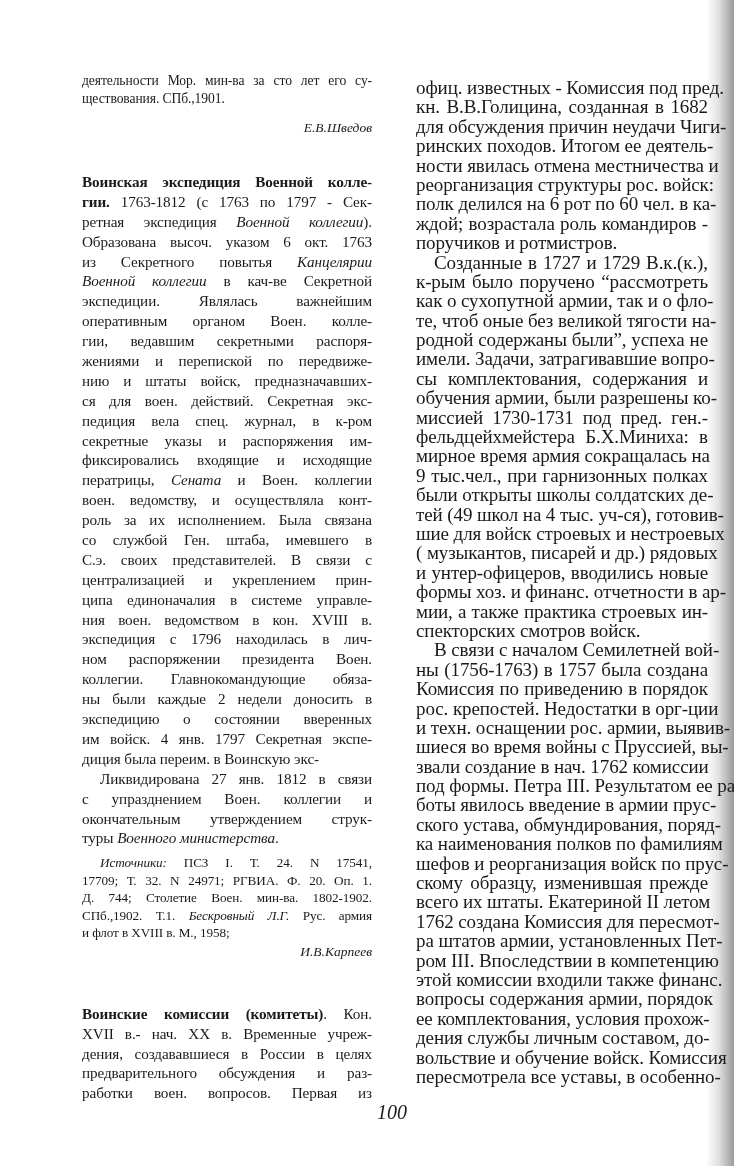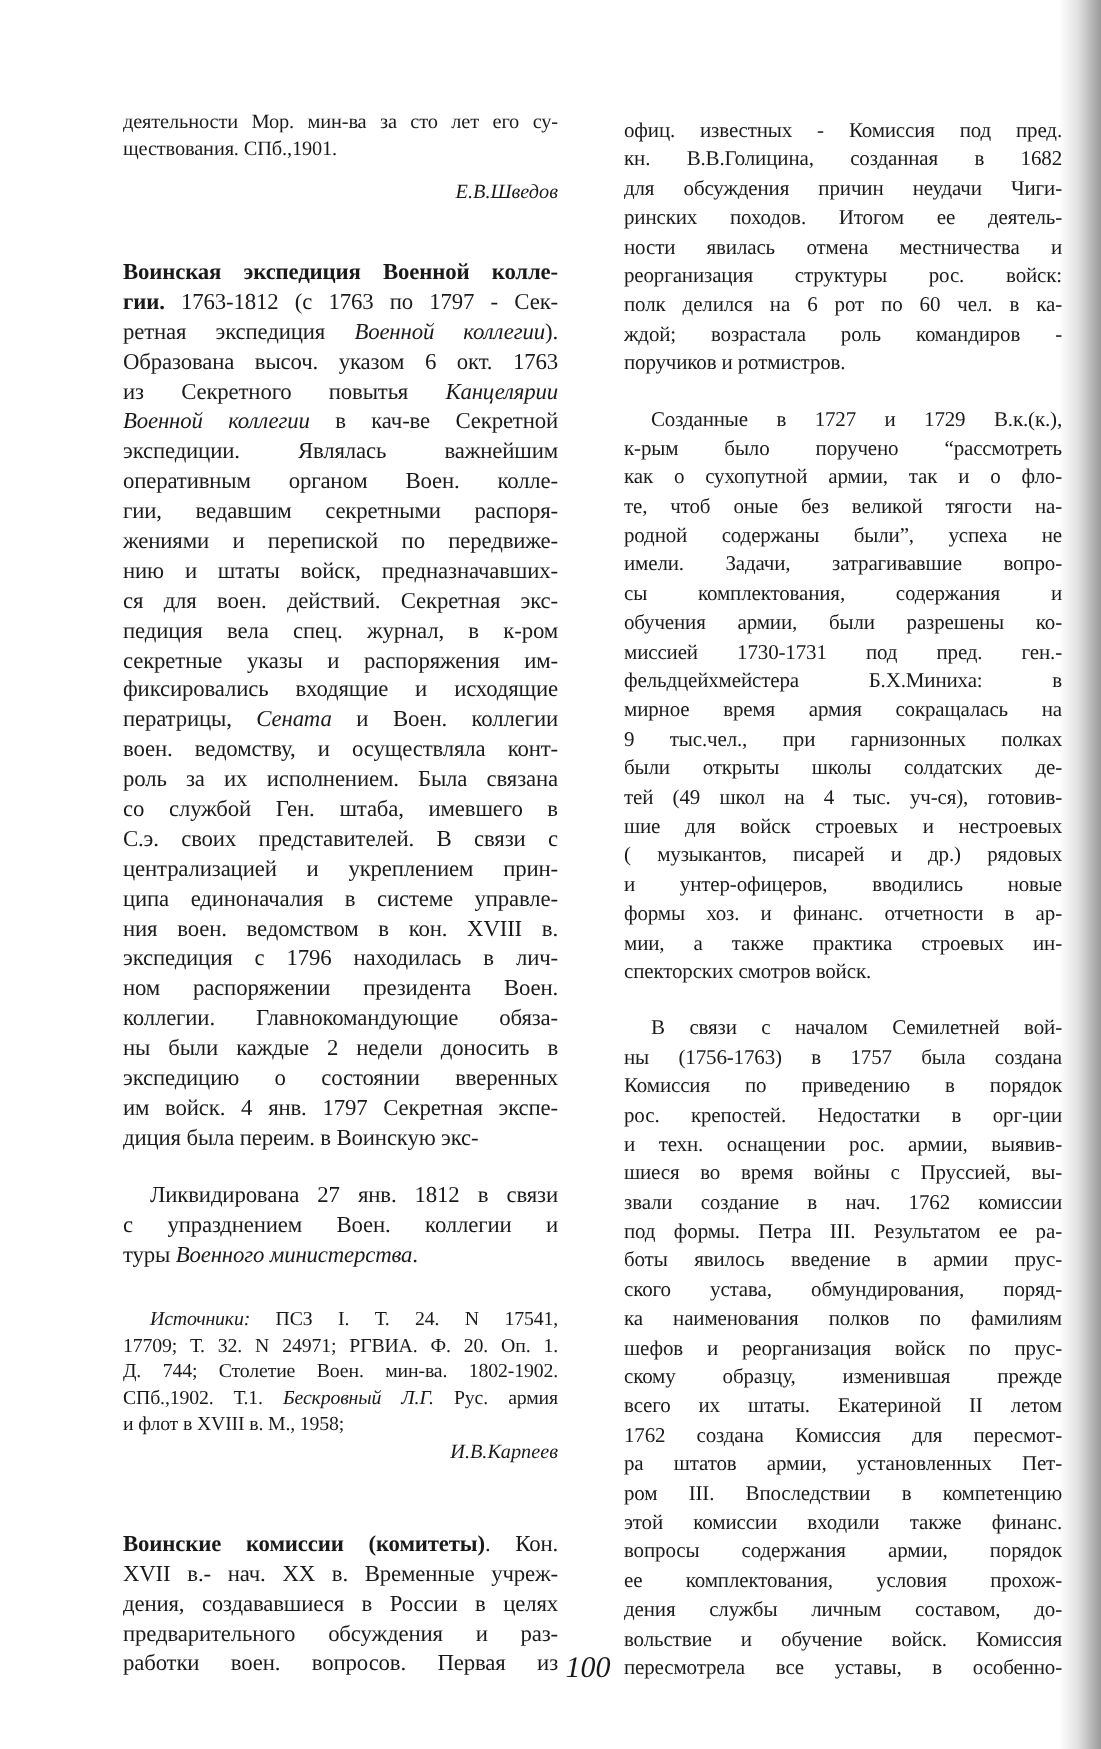--- a/index.html
+++ b/index.html
@@ -14,23 +14,23 @@
       background: linear-gradient(to right, rgba(255,255,255,0) 0%, rgba(170,170,170,0.35) 45%, rgba(120,120,120,0.75) 100%);
       pointer-events: none;
     }
     .col { position: absolute; }
     .col-left { left: 82px; top: 72px; width: 290px; }
     .col-right { left: 416px; top: 78px; width: 292px; }
     .line {
       display: block; white-space: nowrap; text-align: justify; text-align-last: justify;
       height: 19.9px; line-height: 19.9px; font-size: 15.2px; letter-spacing: -0.1px;
     }
-    .col-right .line { height: 19.4px; line-height: 19.4px; font-size: 14px; }
+    .col-right .line { height: 19.4px; line-height: 19.4px; font-size: 19px; }
     .line.last { text-align-last: left; }
-    .line.indent { padding-left: 18px; margin-top: 18px; }
+    .line.indent { padding-left: 18px; }
     .small .line { font-size: 13.2px; height: 17.5px; line-height: 17.5px; }
     .left-top .line { font-size: 13.6px; height: 18px; line-height: 18px; }
     .sig {
       display: block; text-align: right; font-style: italic; font-size: 13.5px; height: 20px; line-height: 20px;
     }
     .term { font-weight: bold; }
     .it { font-style: italic; }
     .pagenum {
       position: absolute; left: 362px; top: 1101px; width: 60px; text-align: center;
       font-style: italic; font-size: 20px;
@@ -79,20 +79,21 @@
     <span class="line">экспедиция с 1796 находилась в лич-</span>
     <span class="line">ном распоряжении президента Воен.</span>
     <span class="line">коллегии. Главнокомандующие обяза-</span>
     <span class="line">ны были каждые 2 недели доносить в</span>
     <span class="line">экспедицию о состоянии вверенных</span>
     <span class="line">им войск. 4 янв. 1797 Секретная экспе-</span>
     <span class="line last">диция была переим. в Воинскую экс-</span>
 
     <span class="line indent">Ликвидирована 27 янв. 1812 в связи</span>
     <span class="line">с упразднением Воен. коллегии и</span>
+    <span class="line">окончательным утверждением струк-</span>
     <span class="line last"><span>туры </span><span class="it">Военного министерства</span><span>.</span></span>
 
     <span class="gap" style="height:6px"></span>
     <div class="small">
       <span class="line indent"><span class="it">Источники:</span><span> ПСЗ I. Т. 24. N 17541,</span></span>
       <span class="line">17709; Т. 32. N 24971; РГВИА. Ф. 20. Оп. 1.</span>
       <span class="line">Д. 744; Столетие Воен. мин-ва. 1802-1902.</span>
       <span class="line"><span>СПб.,1902. Т.1. </span><span class="it">Бескровный Л.Г.</span><span> Рус. армия</span></span>
       <span class="line last">и флот в XVIII в. М., 1958;</span>
     </div>

